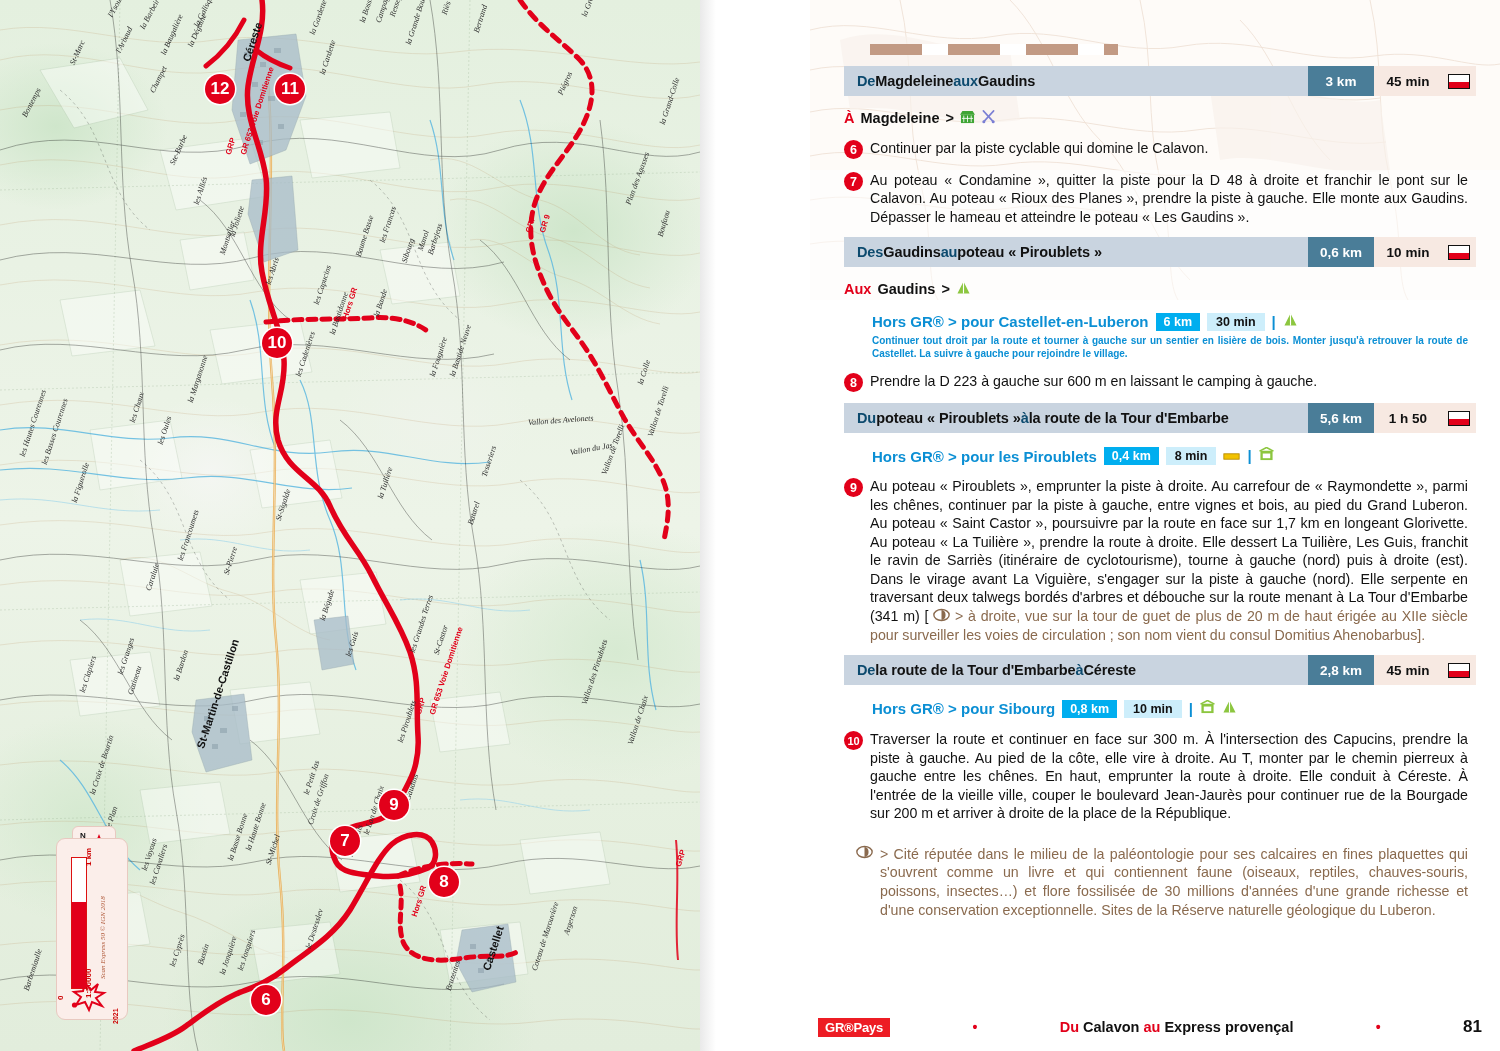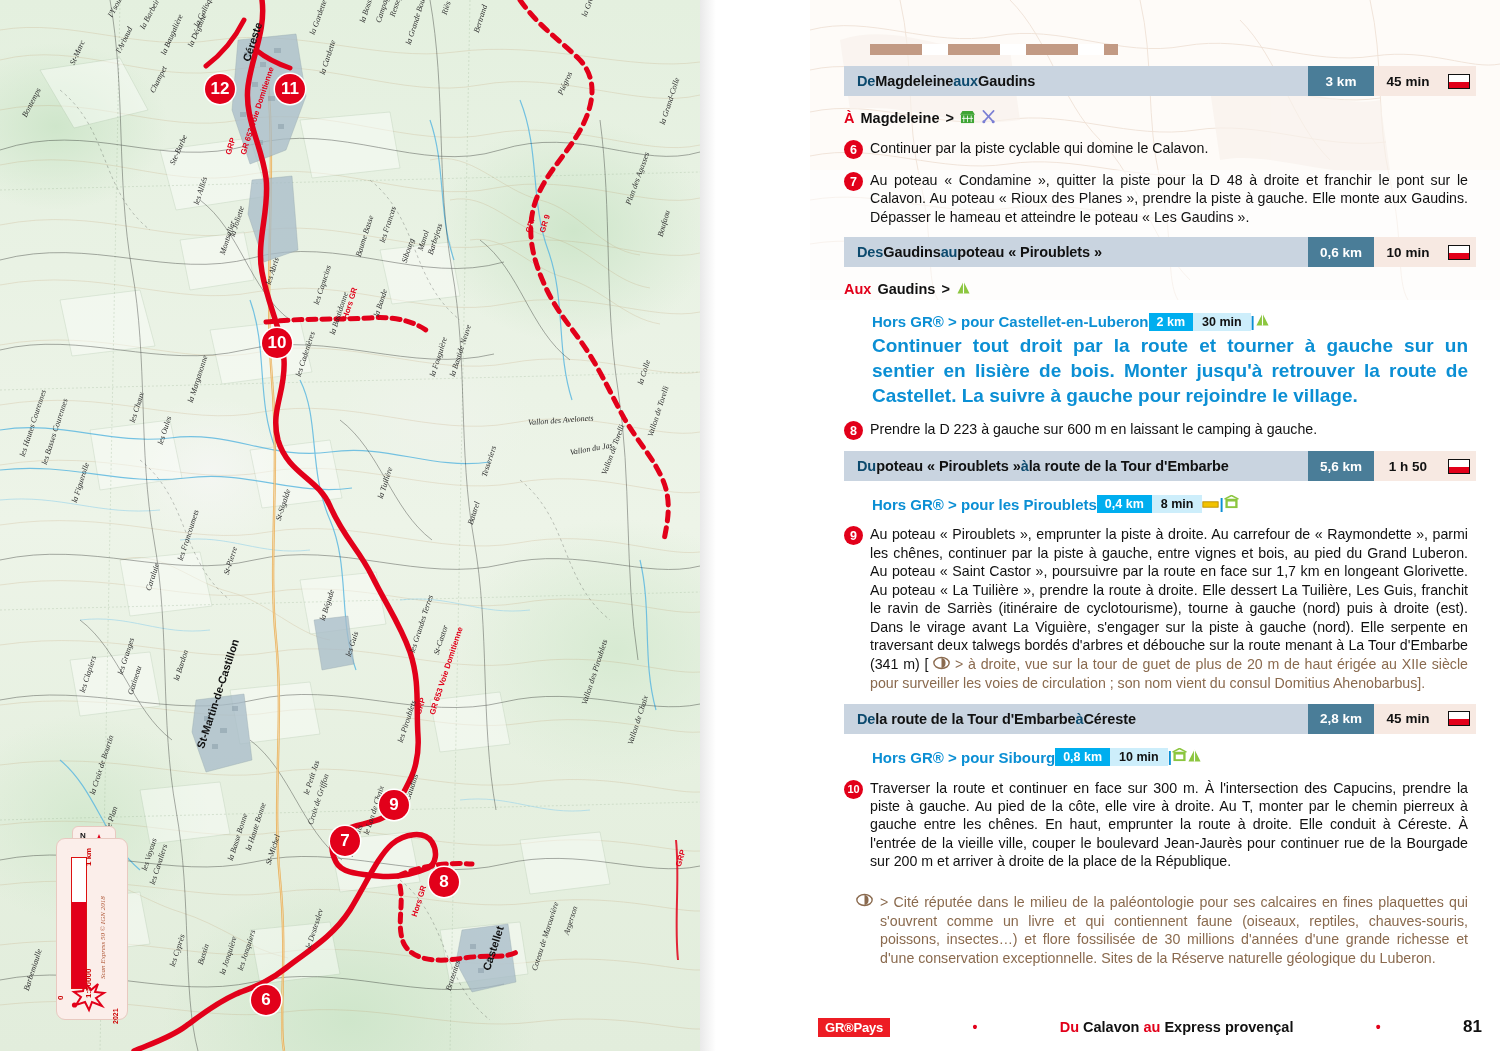--- a/index.html
+++ b/index.html
@@ -112,27 +112,27 @@
   .step-num { flex: 0 0 19px; width: 19px; height: 19px; border-radius: 50%;
      background: #e2001a; color: #fff; font-size: 12.5px; font-weight: bold;
      display: flex; align-items: center; justify-content: center; margin-top: 1px;
      font-family: "Liberation Sans", sans-serif; }
   .step-num.wide { font-size: 11px; }
   .step-txt { font-size: 14.2px; line-height: 1.30; color: #111; text-align: justify;
      flex: 1; }
   .step-txt .note { color: #8a6a4e; }
 
   .hors { margin: 14px 8px 0 36px; }
-  .hors-head { display: flex; align-items: center; gap: 0; flex-wrap: nowrap; }
+  .hors-head { display: flex; align-items: center; gap: 7px; flex-wrap: nowrap; }
   .hors-title { font-size: 15px; font-weight: bold; color: #0b8fd4; }
   .hors-km { background: #00aeef; color: #fff; font-size: 12.5px; font-weight: bold;
      padding: 2px 8px; }
   .hors-time { background: #cdeefb; color: #111; font-size: 12.5px; font-weight: bold;
      padding: 2px 9px; }
-  .hors-body { font-size: 19px; line-height: 1.30; color: #0b8fd4; font-weight: bold;
+  .hors-body { font-size: 10px; line-height: 1.30; color: #0b8fd4; font-weight: bold;
      margin-top: 3px; text-align: justify; }
 
   .eyepara { display: flex; gap: 7px; margin: 22px 8px 0 20px; }
   .eyepara .etxt { font-size: 14.2px; line-height: 1.32; color: #8a6a4e;
      text-align: justify; flex: 1; }
 
   .footer { position: absolute; left: 8px; bottom: 14px; width: 690px;
      display: flex; align-items: center; justify-content: space-between; padding-right: 26px;
      gap: 9px; }
   .grpays { background: #ed1c24; color: #fff; font-size: 13px; font-weight: bold;
@@ -573,21 +573,21 @@
             <span>Gaudins</span>
             <span>&gt;</span>
             <span class="ic"><svg width="15" height="15" viewBox="0 0 16 16">
                 <path d="M8,1.5 L14.5,14.5 L1.5,14.5 Z" fill="#8cc63f"></path>
                 <path d="M8,1.5 L8,14.5" stroke="#fff" stroke-width="1.2"></path>
               </svg></span>
           </div>
           <div class="hors">
             <div class="hors-head">
               <span class="hors-title">Hors GR® &gt; pour Castellet-en-Luberon</span>
-              <span class="hors-km">2 km</span>
+              <span class="hors-km">6 km</span>
               <span class="hors-time">30 min</span>
               <span class="ic"><span style="color:#0b8fd4;font-weight:bold;font-size:15px;">|</span></span>
               <span class="ic"><svg width="15" height="15" viewBox="0 0 16 16">
                   <path d="M8,1.5 L14.5,14.5 L1.5,14.5 Z" fill="#8cc63f"></path>
                   <path d="M8,1.5 L8,14.5" stroke="#fff" stroke-width="1.2"></path>
                 </svg></span>
             </div>
             <div class="hors-body">Continuer tout droit par la route et tourner à gauche sur un sentier en lisière de bois. Monter jusqu'à retrouver la route de Castellet. La suivre à gauche pour rejoindre le village.</div>
           </div>
           <div class="step">

